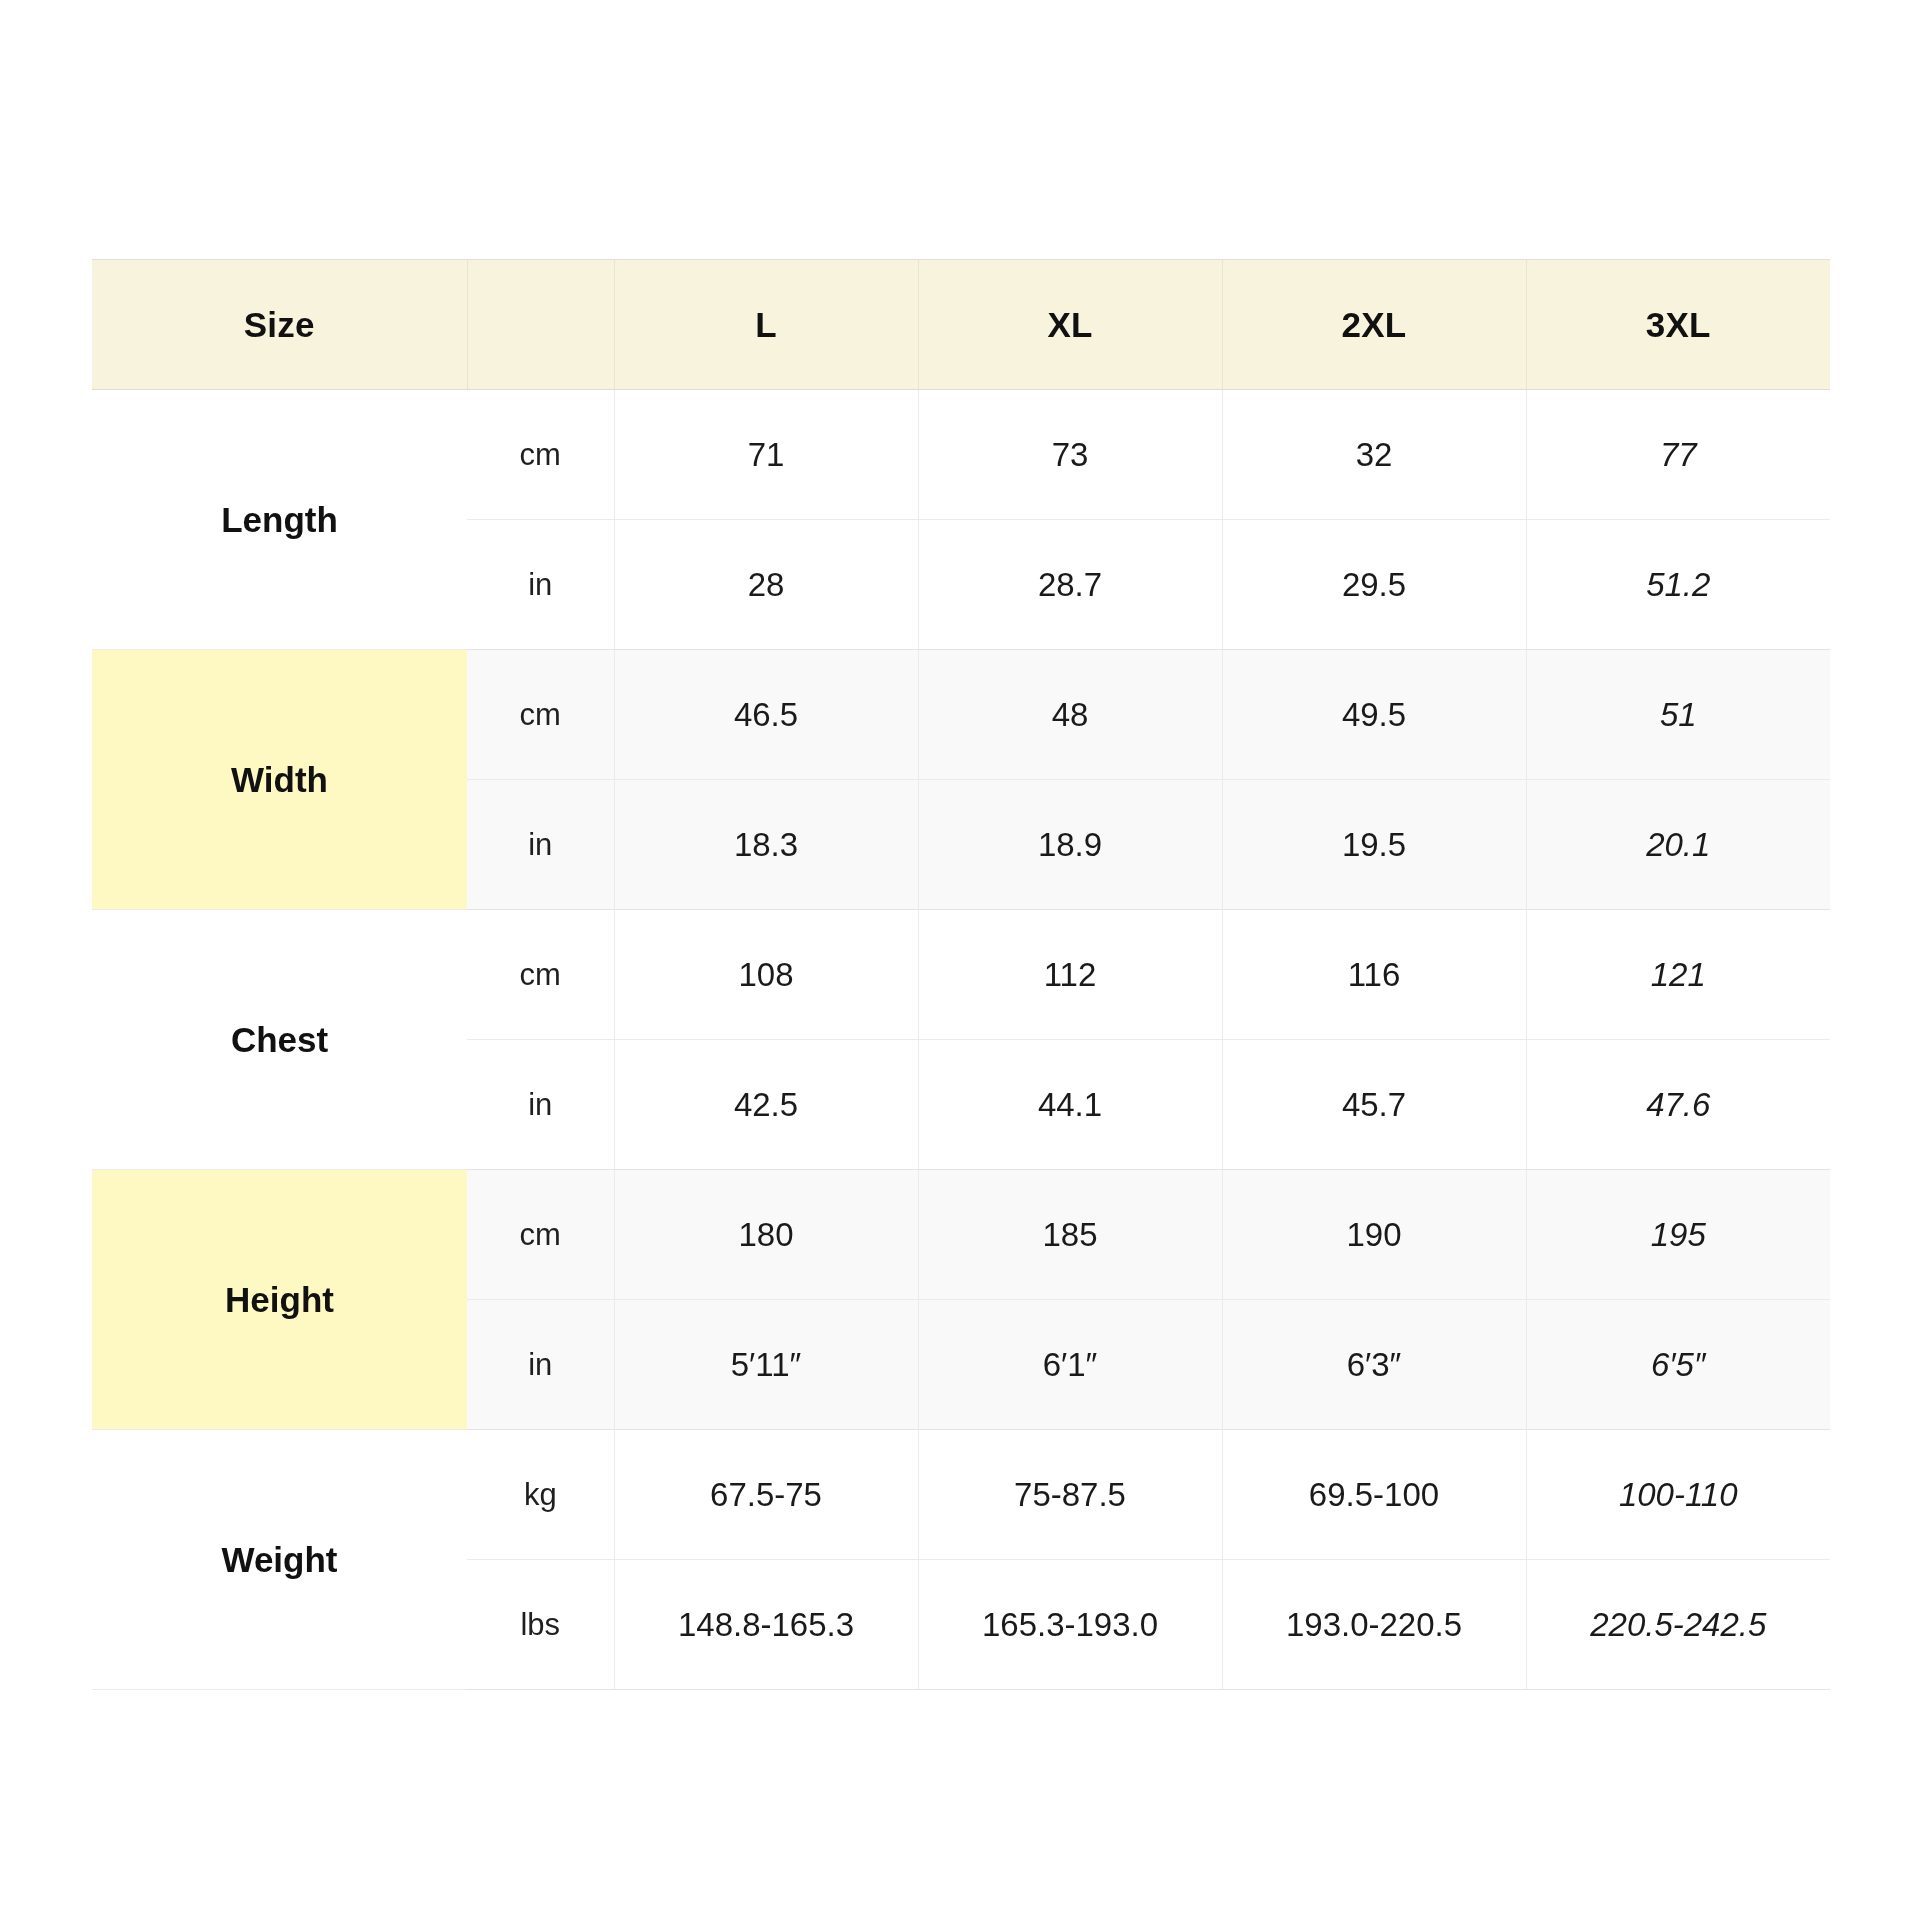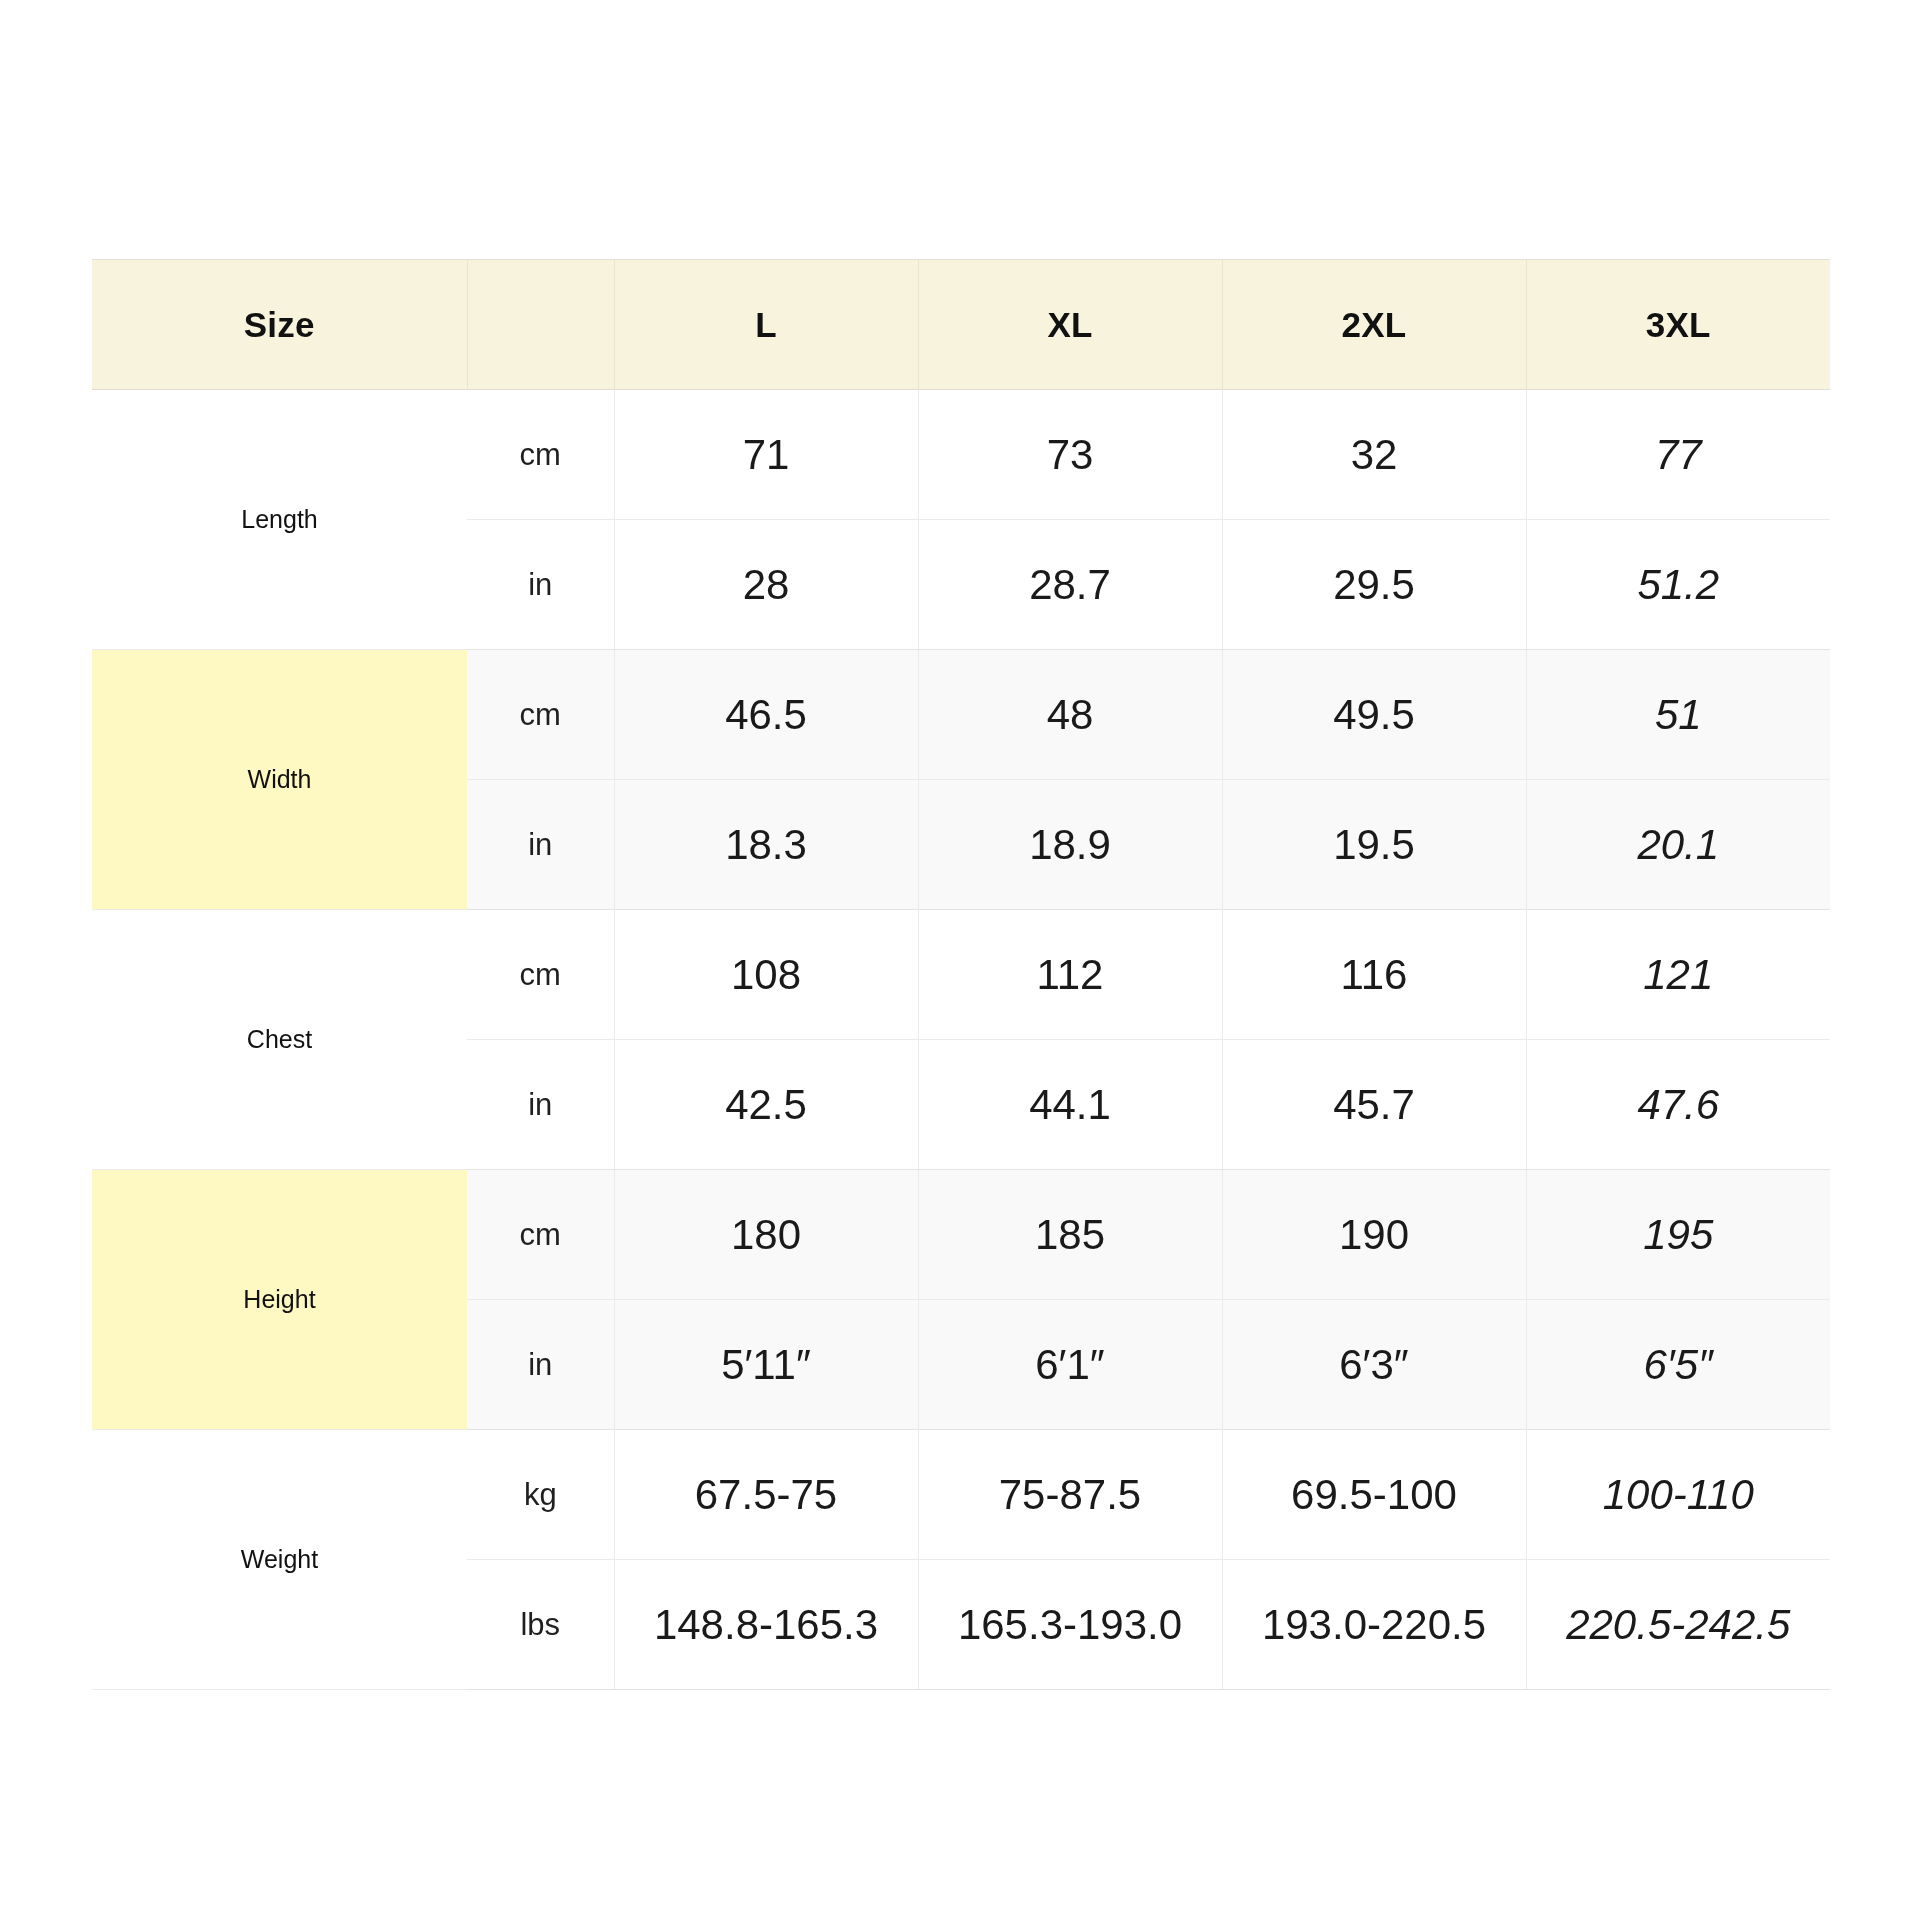--- a/index.html
+++ b/index.html
@@ -63,35 +63,35 @@
   thead th.th-last {
     border-right: none;
   }
 
   
   tbody td {
     text-align: center;
     vertical-align: middle;
     padding: 0;
     height: 129px;
-    font-size: 42px;
+    font-size: 33px;
     font-weight: normal;
     border-bottom: 1.9px solid #ebebeb;
     border-right: 1.9px solid #ebebeb;
     color: #1a1a1a;
   }
   tbody td.val-last {
     border-right: none;
     font-style: italic;
   }
 
   
   td.measure-label {
-    font-weight: normal;
-    font-size: 25px;
+    font-weight: bold;
+    font-size: 35px;
     border-right: none;
     color: #111111;
   }
 
   td.unit-cell {
     font-size: 31px;
     color: #1f1f1f;
     margin-top: 38px;
   }
 

